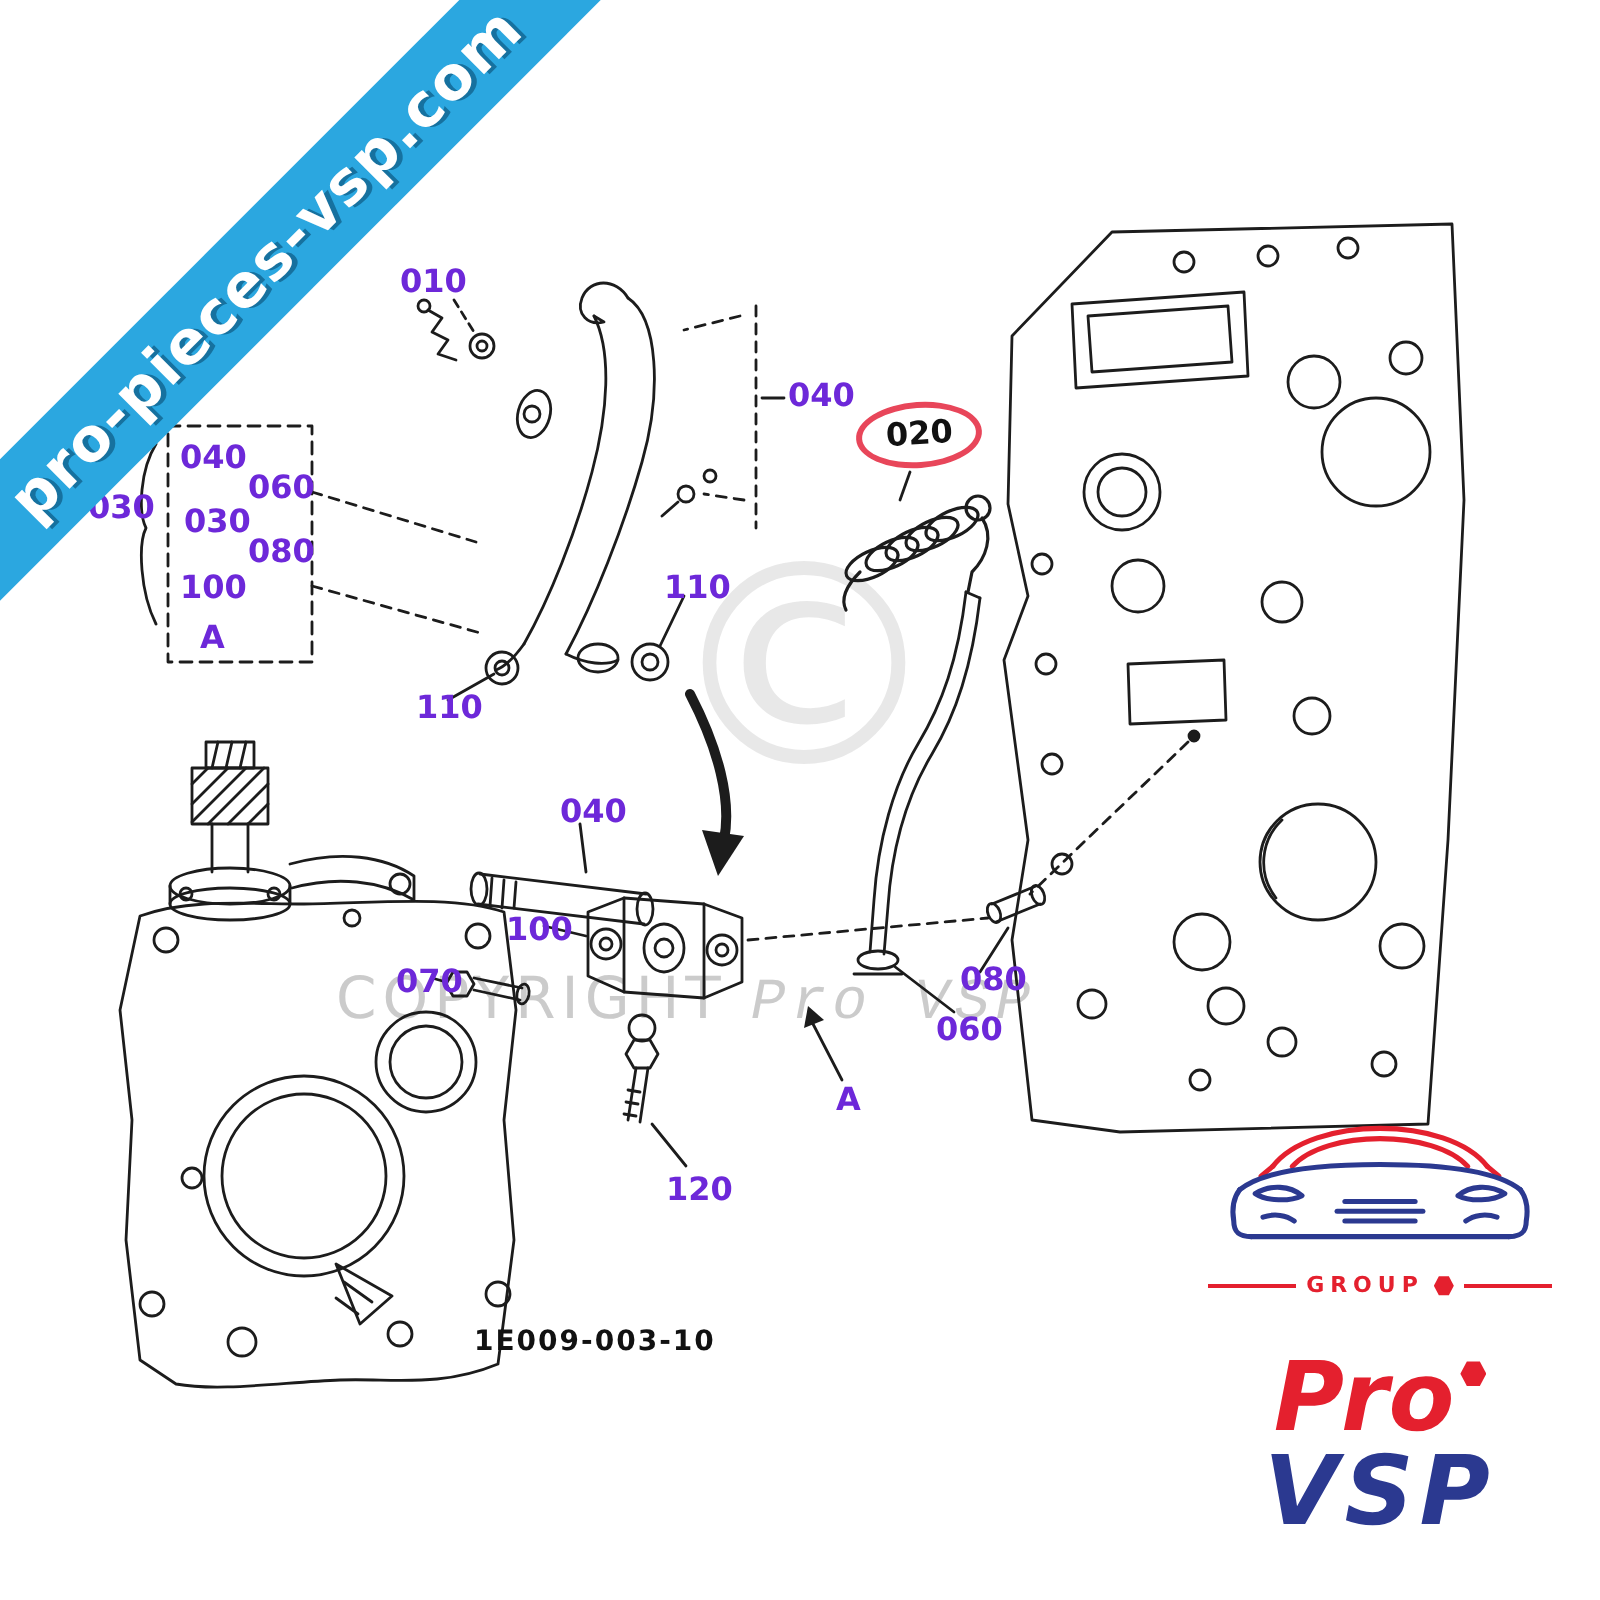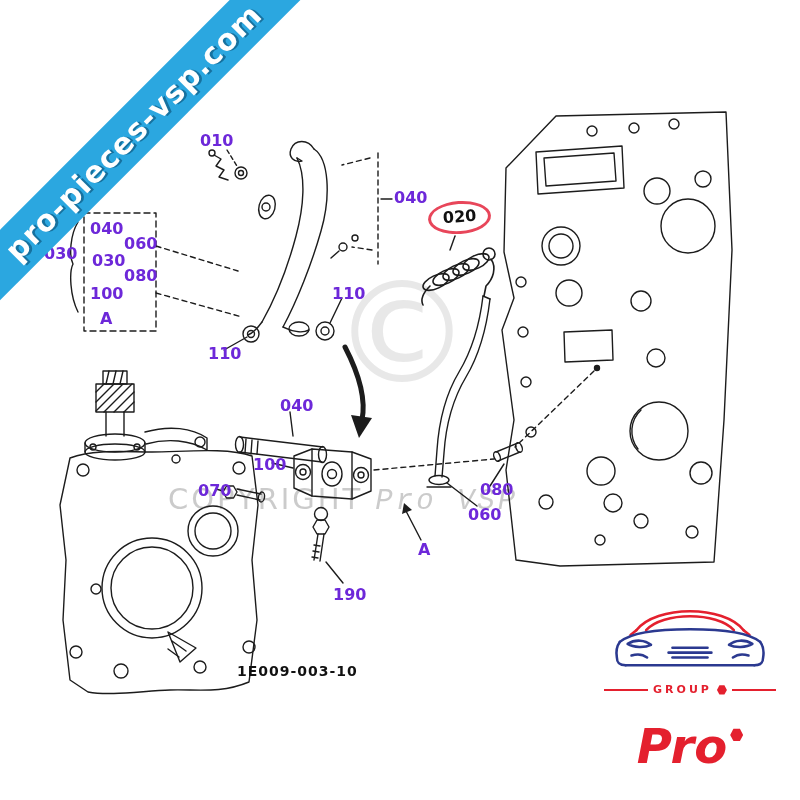--- a/index.html
+++ b/index.html
@@ -277,21 +277,21 @@
   <div class="part-label" style="left:124px; top:266px;">080</div>
   <div class="part-label" style="left:90px; top:284px;">100</div>
   <div class="part-label" style="left:100px; top:309px;">A</div>
   <div class="part-label" style="left:332px; top:284px;">110</div>
   <div class="part-label" style="left:208px; top:344px;">110</div>
   <div class="part-label" style="left:280px; top:396px;">040</div>
   <div class="part-label" style="left:253px; top:455px;">100</div>
   <div class="part-label" style="left:198px; top:481px;">070</div>
   <div class="part-label" style="left:480px; top:480px;">080</div>
   <div class="part-label" style="left:468px; top:505px;">060</div>
-  <div class="part-label" style="left:333px; top:585px;">190</div>
+  <div class="part-label" style="left:333px; top:585px;">120</div>
   <div class="part-label" style="left:418px; top:540px;">A</div>
 
   <div class="ref-number">1E009-003-10</div>
 
   <div class="ribbon">
     <span>pro-pieces-vsp.com</span>
   </div>
 
   <div class="logo">
     <svg width="160" height="78" viewBox="0 0 160 80" fill="none" stroke-linecap="round" stroke-linejoin="round">
@@ -315,15 +315,16 @@
           <path d="M124,60 C128,57 134,56 140,58"></path>
       </g>
     </svg>
     <div class="logo-group-row">
       <span class="line"></span>
       <span>GROUP</span>
       <span class="hex"></span>
       <span class="line"></span>
     </div>
     <div class="brand-pro"><span>Pro</span><span class="hex hex-sup"></span></div>
+    <div class="brand-vsp">VSP</div>
   </div>
 
 </div>
 
 </body></html>

